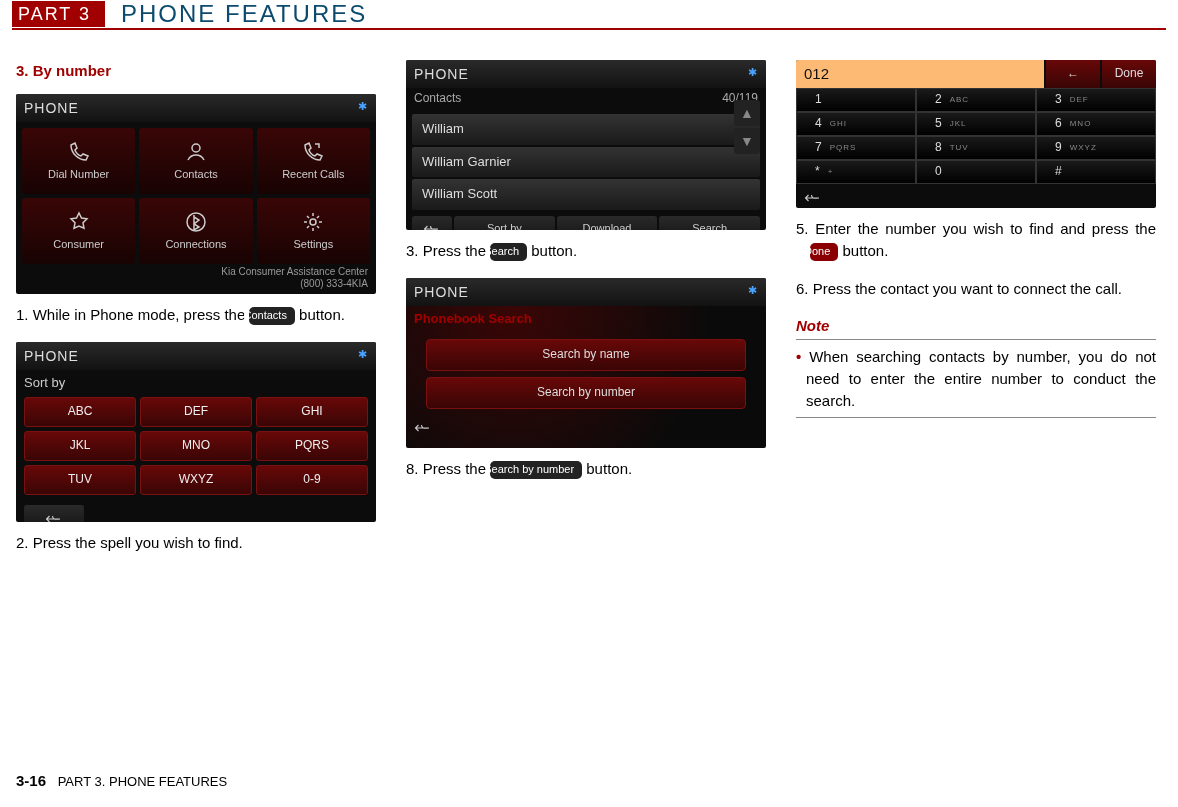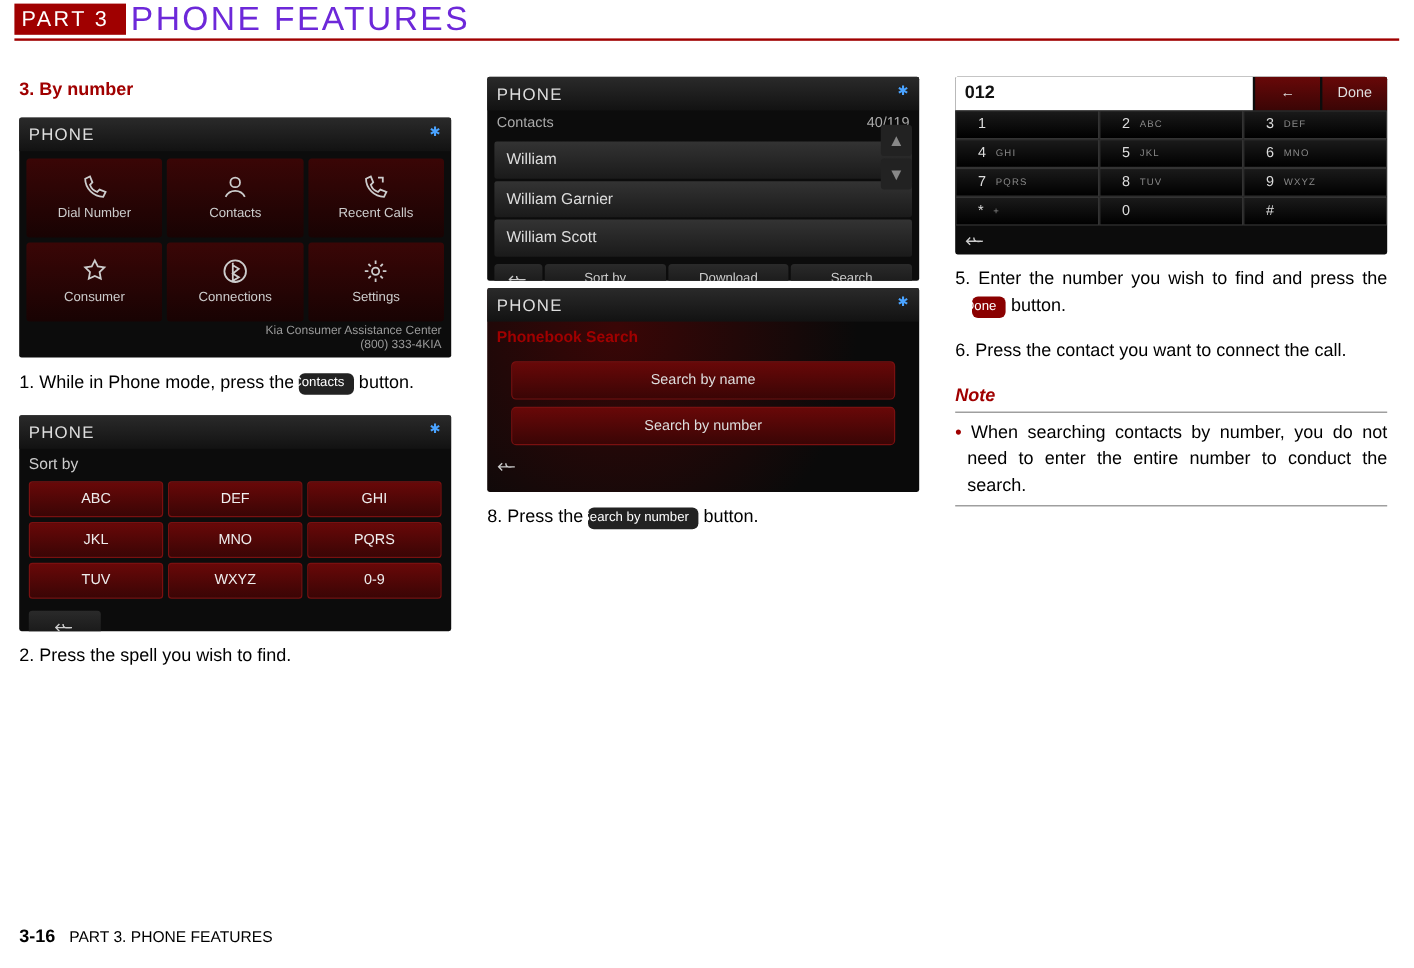--- a/index.html
+++ b/index.html
@@ -22,24 +22,24 @@
     background: #a00000;
     color: #fff;
     font-size: 18px;
     letter-spacing: 2px;
     padding: 3px 14px 2px 6px;
     font-weight: 400;
     font-family: "Arial Narrow", Arial, sans-serif;
     text-align: center;
   }
   .part-title {
-    color: #6d28d9;
-    font-size: 28px;
+    color: #0c4a6e;
+    font-size: 24px;
     letter-spacing: 2px;
-    padding-left: 4px;
+    padding-left: 16px;
     font-weight: 400;
     font-family: "Arial Narrow", Arial, sans-serif;
   }
   .columns {
     display: flex;
     gap: 30px;
     padding: 30px 16px 0 16px;
   }
   .col {
     width: 360px;
@@ -159,21 +159,21 @@
 
   
   .ss4 { width:100%; height:170px; background: radial-gradient(circle at 30% 20%, #3a0606, #0a0a0a 70%); }
   .ss4 .sub { color:#a00000; font-size:13px; padding:4px 8px; font-weight:bold; }
   .ss4 .opt { margin:6px 20px; height:32px; background:linear-gradient(#680808,#3a0505); border:1px solid #7a1010; border-radius:4px; display:flex; align-items:center; justify-content:center; font-size:12px; color:#ddd; }
   .ss4 .backrow { position:absolute; bottom:8px; left:8px; }
 
   
   .ss5 { width:100%; height:148px; }
   .ss5 .top { display:flex; height:28px; }
-  .ss5 .disp { flex:1; background:#ffffff; color:#111; font-size:15px; font-weight:bold; padding:3px 8px; }
+  .ss5 .disp { flex:1; background:#fdba74; color:#111; font-size:15px; font-weight:normal; padding:3px 8px; }
   .ss5 .tbtn { width:54px; background:linear-gradient(#680808,#3a0505); display:flex; align-items:center; justify-content:center; font-size:12px; color:#ddd; margin-left:2px; }
   .ss5 .pad { display:grid; grid-template-columns:repeat(3,1fr); }
   .ss5 .key { height:24px; border:1px solid #333; background:linear-gradient(#1a1a1a,#000); display:flex; align-items:center; padding-left:18px; gap:8px; font-size:12px; color:#ddd; }
   .ss5 .key .sub { font-size:8px; color:#888; letter-spacing:1px; }
   .ss5 .backrow { padding:4px 8px; }
 
 </style>
 </head>
 <body>
 
@@ -302,20 +302,23 @@
             <svg class="back-arrow" viewBox="0 0 24 12">
               <path d="M2 6h16M10 2c0 6 6 4 10 4M6 2L2 6l4 4"></path>
             </svg>
           </div>
         <div class="bbtn">Sort by</div>
         <div class="bbtn">Download</div>
         <div class="bbtn">Search</div>
       </div>
     </div>
 
+    <div class="instruction">
+      <span>3. Press the </span><span class="pill">Search</span><span> button.</span>
+    </div>
 
     <div class="screenshot ss4">
       <div class="titlebar">
         <span>PHONE</span>
         <span class="bt-icon"></span>
       </div>
       <div class="sub">Phonebook Search</div>
       <div class="opt">Search by name</div>
       <div class="opt">Search by number</div>
       <div class="backrow">

